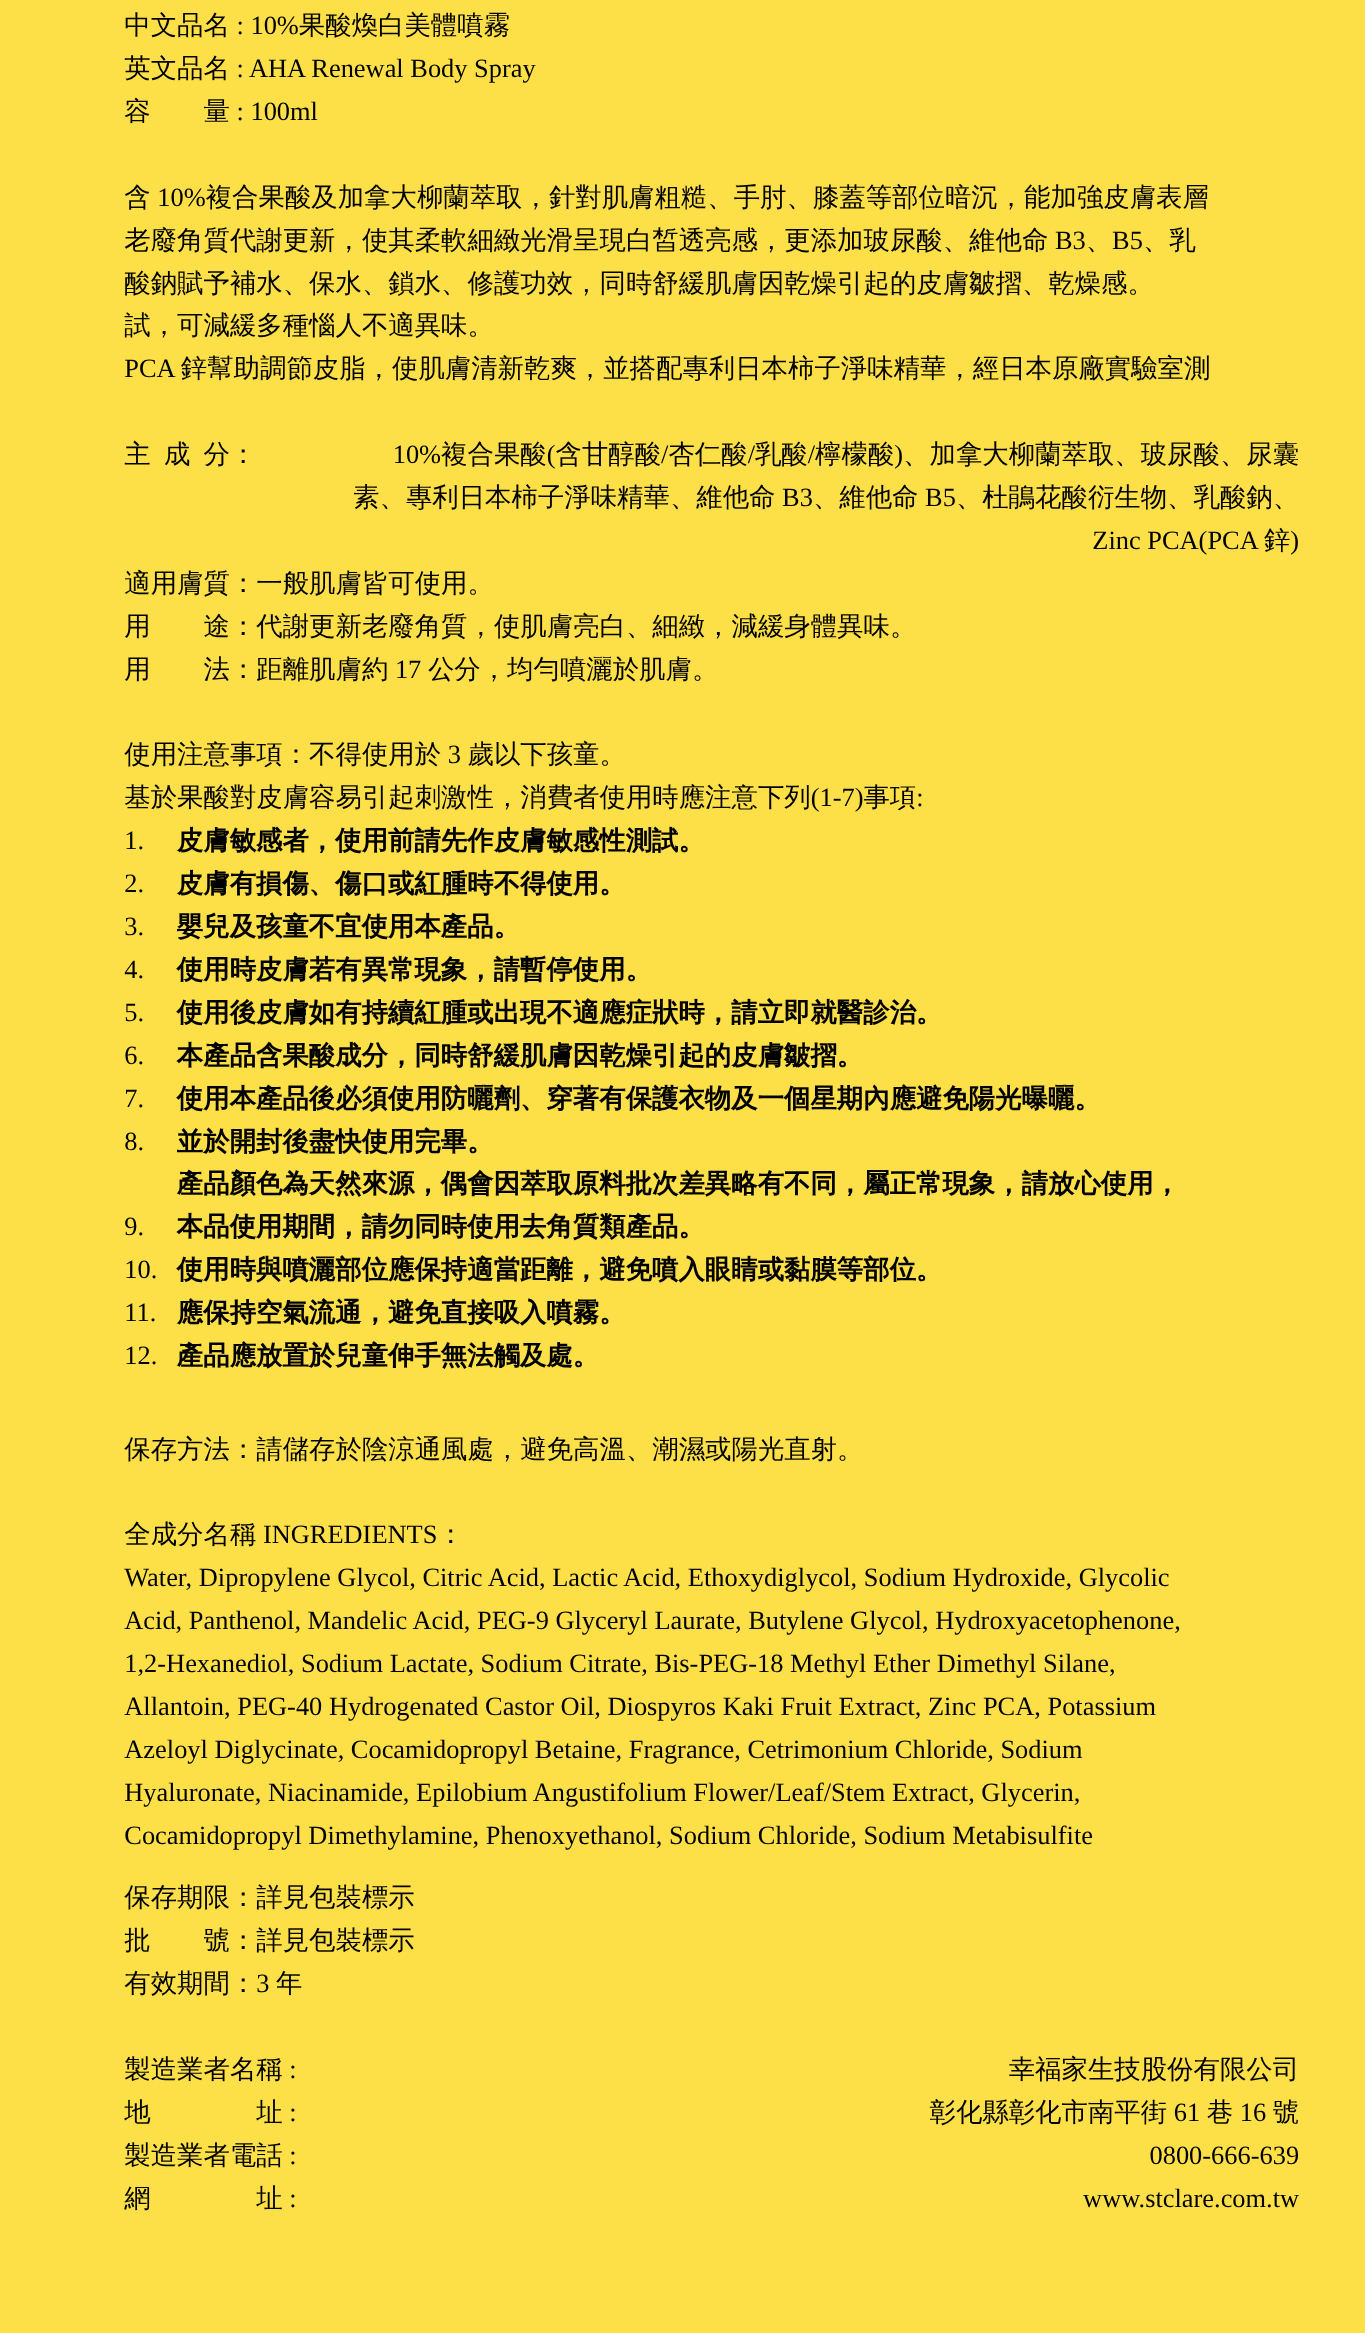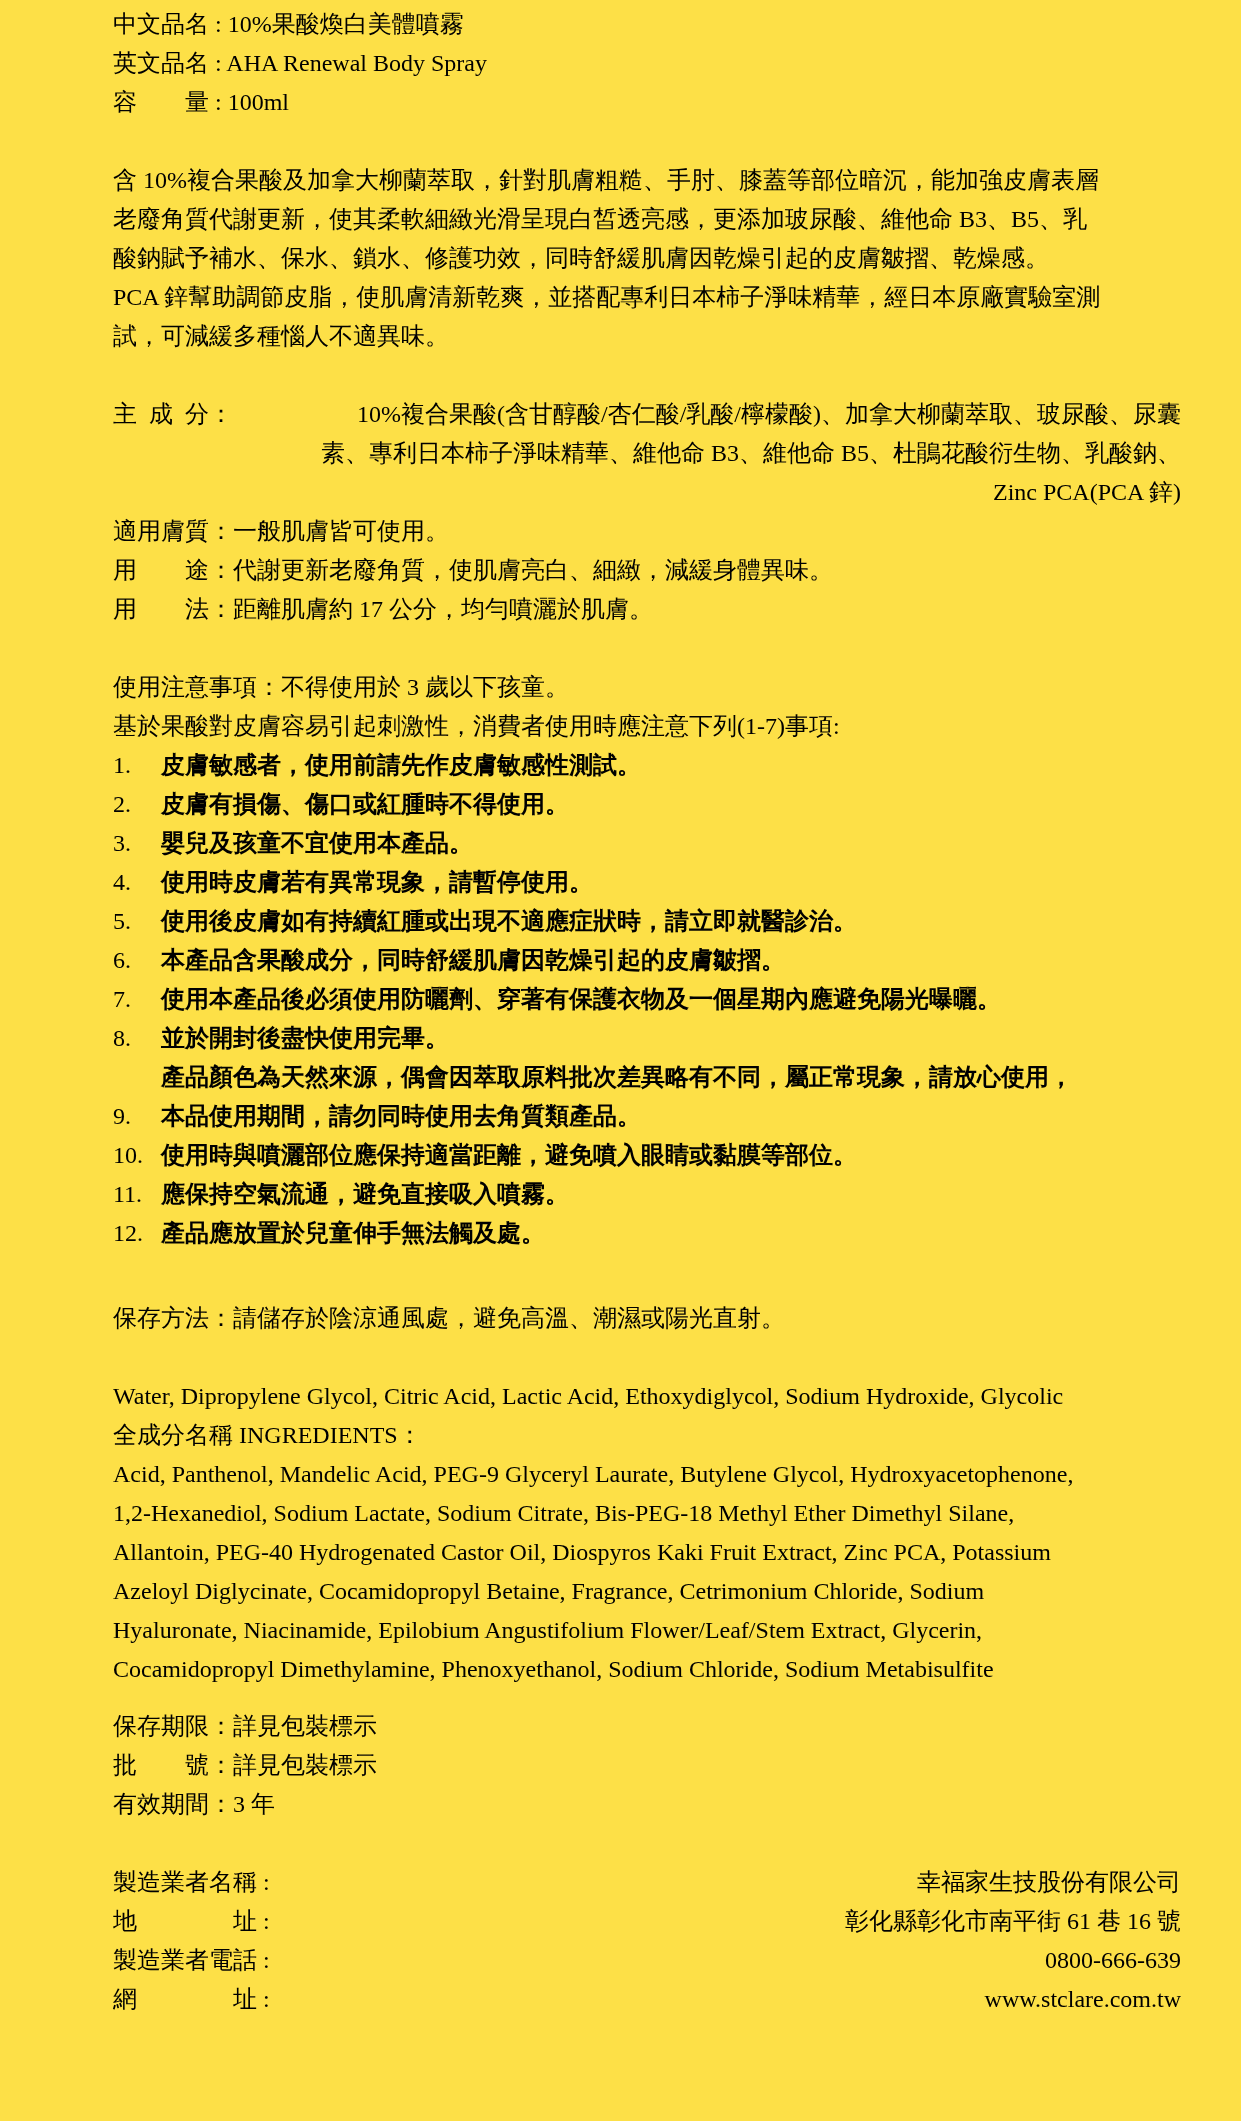--- a/index.html
+++ b/index.html
@@ -42,22 +42,22 @@
   <section>
     <div class="row"><span class="lbl w4">中文品名</span><span class="sep"> : </span><span class="val">10%果酸煥白美體噴霧</span></div>
     <div class="row"><span class="lbl w4">英文品名</span><span class="sep"> : </span><span class="val">AHA Renewal Body Spray</span></div>
     <div class="row"><span class="lbl w4">容　　量</span><span class="sep"> : </span><span class="val">100ml</span></div>
   </section>
 
   <section class="mt1">
     <div class="line">含 10%複合果酸及加拿大柳蘭萃取，針對肌膚粗糙、手肘、膝蓋等部位暗沉，能加強皮膚表層</div>
     <div class="line">老廢角質代謝更新，使其柔軟細緻光滑呈現白皙透亮感，更添加玻尿酸、維他命 B3、B5、乳</div>
     <div class="line">酸鈉賦予補水、保水、鎖水、修護功效，同時舒緩肌膚因乾燥引起的皮膚皺摺、乾燥感。</div>
+    <div class="line">試，可減緩多種惱人不適異味。</div>
     <div class="line">PCA 鋅幫助調節皮脂，使肌膚清新乾爽，並搭配專利日本柿子淨味精華，經日本原廠實驗室測</div>
-    <div class="line">試，可減緩多種惱人不適異味。</div>
   </section>
 
   <section class="mt1">
     <div class="hang">
       <span class="lblwrap"><span class="lbl w4">主 成 分</span><span class="sep">：</span></span>
       <div class="hangtx">
         <div class="line">10%複合果酸(含甘醇酸/杏仁酸/乳酸/檸檬酸)、加拿大柳蘭萃取、玻尿酸、尿囊</div>
         <div class="line">素、專利日本柿子淨味精華、維他命 B3、維他命 B5、杜鵑花酸衍生物、乳酸鈉、</div>
         <div class="line">Zinc PCA(PCA 鋅)</div>
       </div>
@@ -143,22 +143,22 @@
           <div class="line">產品應放置於兒童伸手無法觸及處。</div>
         </div>
       </div>
   </section>
 
   <section class="mt1b">
     <div class="row"><span class="lbl w4">保存方法</span><span class="sep">：</span><span class="val">請儲存於陰涼通風處，避免高溫、潮濕或陽光直射。</span></div>
   </section>
 
   <section class="mt1">
+    <div class="line">全成分名稱 INGREDIENTS：</div>
     <div class="line">Water, Dipropylene Glycol, Citric Acid, Lactic Acid, Ethoxydiglycol, Sodium Hydroxide, Glycolic</div>
-    <div class="line">全成分名稱 INGREDIENTS：</div>
     <div class="line">Acid, Panthenol, Mandelic Acid, PEG-9 Glyceryl Laurate, Butylene Glycol, Hydroxyacetophenone,</div>
     <div class="line">1,2-Hexanediol, Sodium Lactate, Sodium Citrate, Bis-PEG-18 Methyl Ether Dimethyl Silane,</div>
     <div class="line">Allantoin, PEG-40 Hydrogenated Castor Oil, Diospyros Kaki Fruit Extract, Zinc PCA, Potassium</div>
     <div class="line">Azeloyl Diglycinate, Cocamidopropyl Betaine, Fragrance, Cetrimonium Chloride, Sodium</div>
     <div class="line">Hyaluronate, Niacinamide, Epilobium Angustifolium Flower/Leaf/Stem Extract, Glycerin,</div>
     <div class="line">Cocamidopropyl Dimethylamine, Phenoxyethanol, Sodium Chloride, Sodium Metabisulfite</div>
   </section>
 
   <section class="mth">
     <div class="row"><span class="lbl w4">保存期限</span><span class="sep">：</span><span class="val">詳見包裝標示</span></div>

